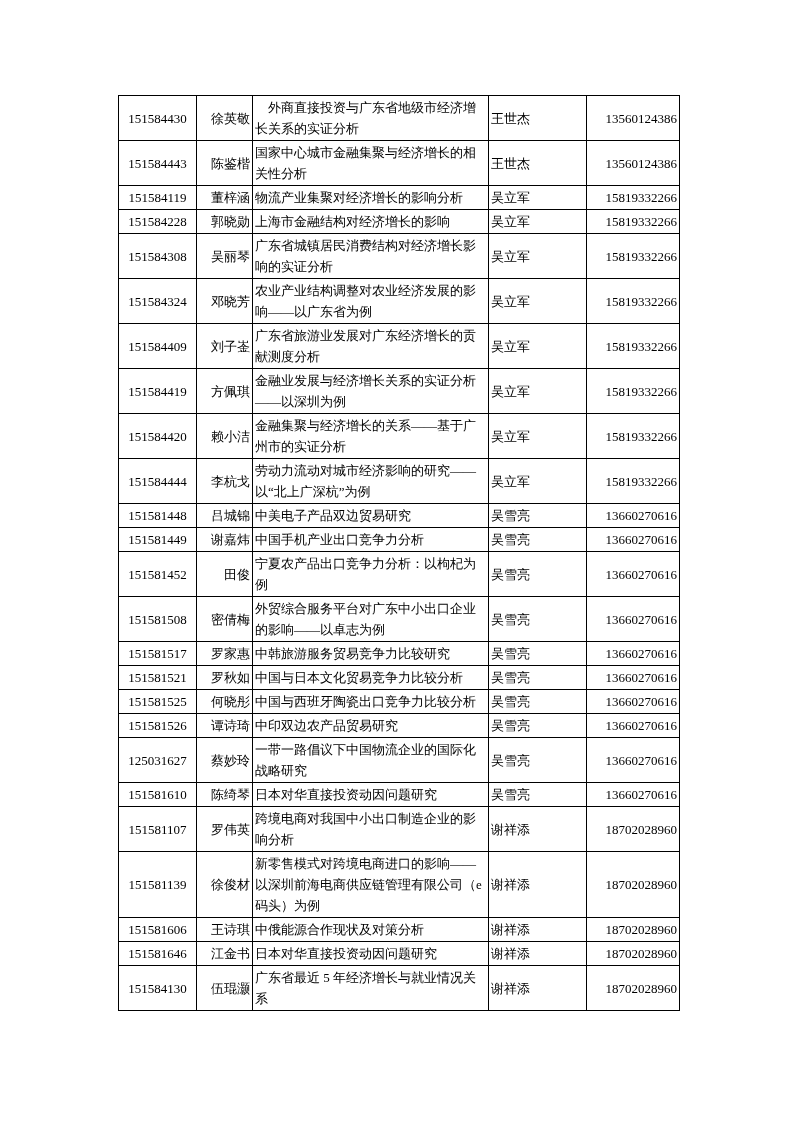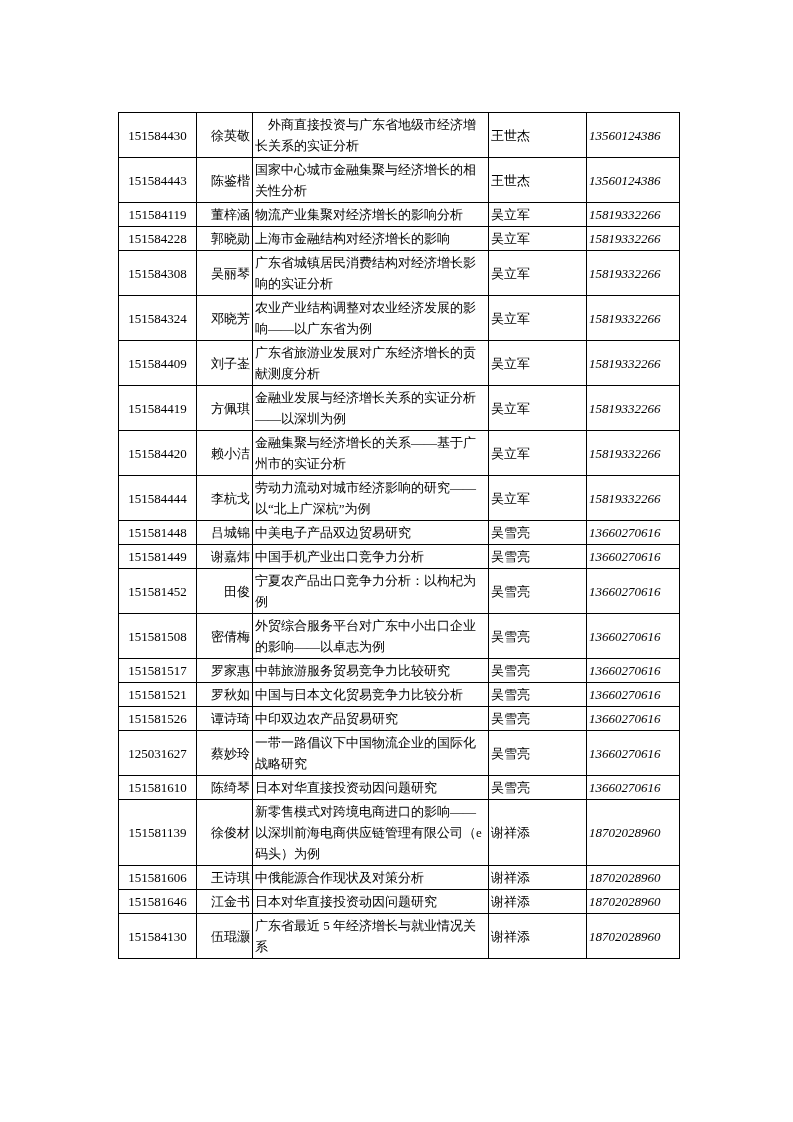--- a/index.html
+++ b/index.html
@@ -12,39 +12,39 @@
     width: 793px;
     height: 1122px;
     background: #ffffff;
     overflow: hidden;
     font-family: "Liberation Serif", "DejaVu Serif", serif;
     color: #000000;
   }
   table.thesis-table {
     position: absolute;
     left: 118px;
-    top: 112px;
+    top: 95px;
     width: 561px;
     border-collapse: collapse;
     table-layout: fixed;
   }
   table.thesis-table td {
     border: 1px solid #000000;
     font-size: 13px;
     line-height: 21px;
     padding: 1px 2px;
     vertical-align: middle;
     word-break: break-all;
     overflow-wrap: break-word;
   }
   td.c-id      { width: 78px;  text-align: center; }
   td.c-name    { width: 56px;  text-align: right; }
   td.c-title   { width: 236px; text-align: left; padding-left: 3px; padding-right: 2px; }
   td.c-advisor { width: 98px;  text-align: left; }
-  td.c-phone   { width: 93px;  text-align: left; font-style: italic; }
+  td.c-phone   { width: 93px;  text-align: right; }
   td.c-title.indent { text-indent: 13px; }
 </style>
 </head>
 <body>
 
 <div class="doc-page">
   <table class="thesis-table">
     <colgroup>
       <col style="width:78px">
       <col style="width:56px">
@@ -159,39 +159,53 @@
     <td class="c-phone">13660270616</td>
   </tr>
         <tr>
     <td class="c-id">151581521</td>
     <td class="c-name">罗秋如</td>
     <td class="c-title">中国与日本文化贸易竞争力比较分析</td>
     <td class="c-advisor">吴雪亮</td>
     <td class="c-phone">13660270616</td>
   </tr>
         <tr>
+    <td class="c-id">151581525</td>
+    <td class="c-name">何晓彤</td>
+    <td class="c-title">中国与西班牙陶瓷出口竞争力比较分析</td>
+    <td class="c-advisor">吴雪亮</td>
+    <td class="c-phone">13660270616</td>
+  </tr>
+        <tr>
     <td class="c-id">151581526</td>
     <td class="c-name">谭诗琦</td>
     <td class="c-title">中印双边农产品贸易研究</td>
     <td class="c-advisor">吴雪亮</td>
     <td class="c-phone">13660270616</td>
   </tr>
         <tr>
     <td class="c-id">125031627</td>
     <td class="c-name">蔡妙玲</td>
     <td class="c-title">一带一路倡议下中国物流企业的国际化战略研究</td>
     <td class="c-advisor">吴雪亮</td>
     <td class="c-phone">13660270616</td>
   </tr>
         <tr>
     <td class="c-id">151581610</td>
     <td class="c-name">陈绮琴</td>
     <td class="c-title">日本对华直接投资动因问题研究</td>
     <td class="c-advisor">吴雪亮</td>
     <td class="c-phone">13660270616</td>
+  </tr>
+        <tr>
+    <td class="c-id">151581107</td>
+    <td class="c-name">罗伟英</td>
+    <td class="c-title">跨境电商对我国中小出口制造企业的影响分析</td>
+    <td class="c-advisor">谢祥添</td>
+    <td class="c-phone">18702028960</td>
   </tr>
         <tr>
     <td class="c-id">151581139</td>
     <td class="c-name">徐俊材</td>
     <td class="c-title">新零售模式对跨境电商进口的影响——以深圳前海电商供应链管理有限公司（e 码头）为例</td>
     <td class="c-advisor">谢祥添</td>
     <td class="c-phone">18702028960</td>
   </tr>
         <tr>
     <td class="c-id">151581606</td>

